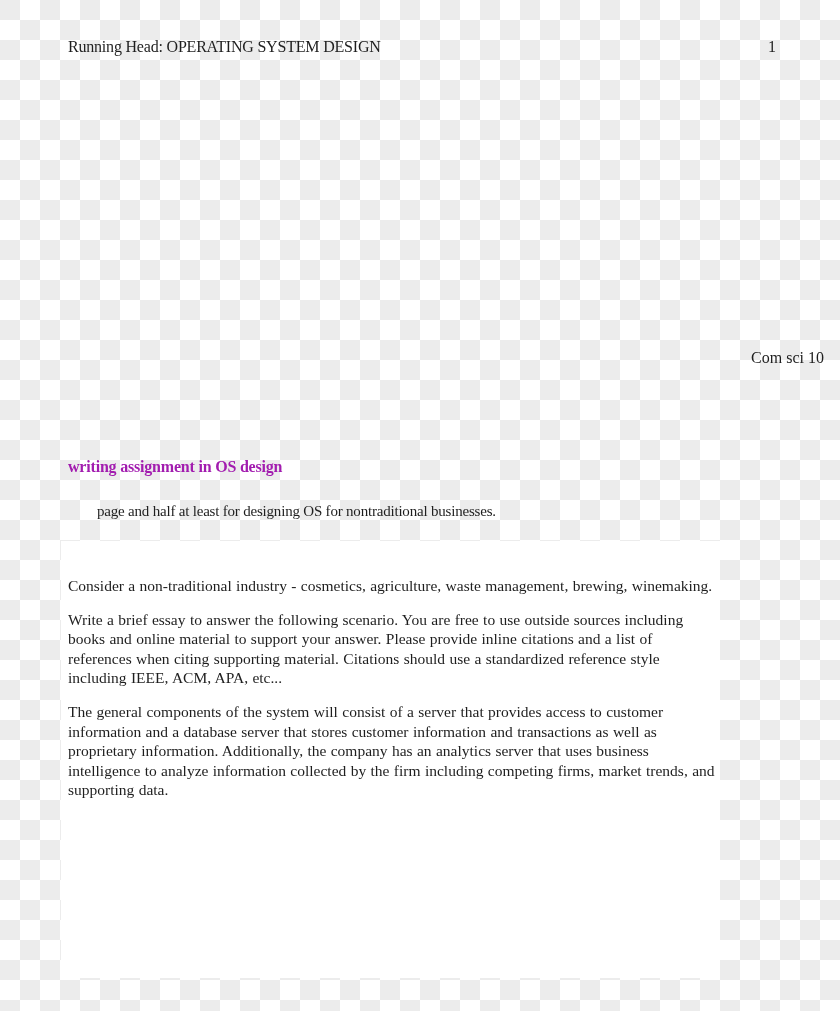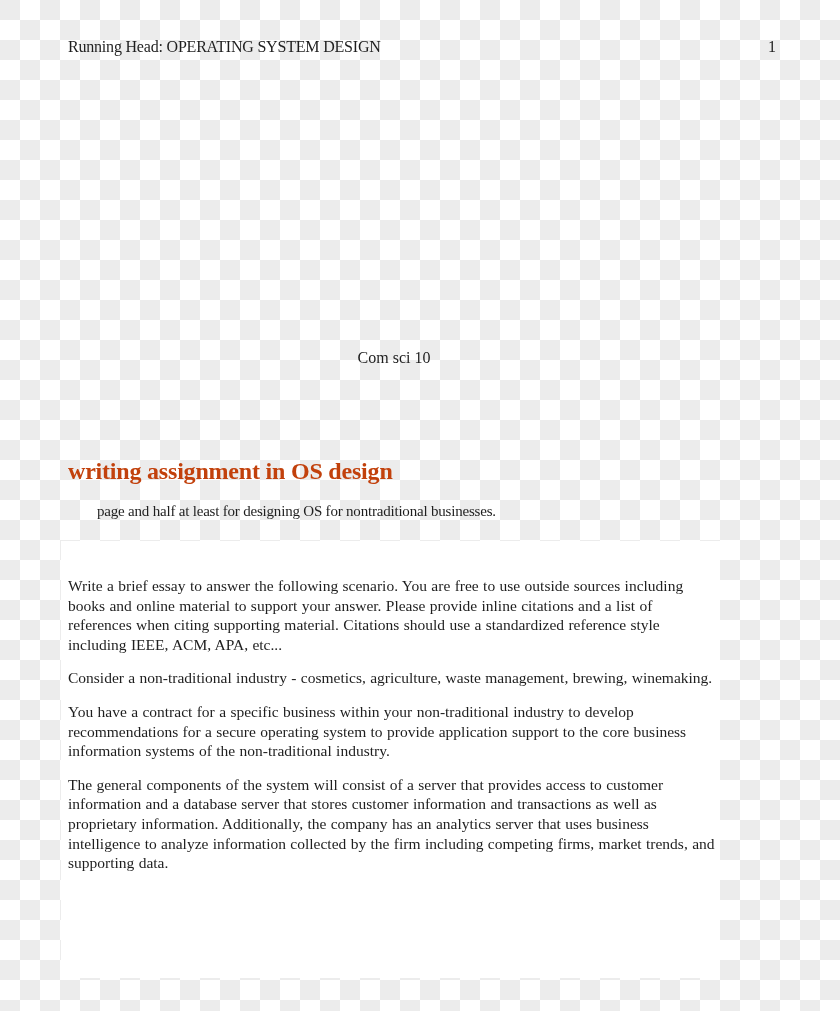--- a/index.html
+++ b/index.html
@@ -45,32 +45,33 @@
       position: absolute;
       left: 768px;
       top: 38px;
       font-size: 16px;
       z-index: 2;
     }
     .course {
       position: absolute;
       left: 0;
       width: 788px;
-      text-align: center;
+      text-align: right;
       top: 349px;
       font-size: 16px;
       z-index: 2;
+      padding-left: 36px;
     }
     .heading {
       position: absolute;
       left: 68px;
       top: 458px;
-      font-size: 24px;
+      font-size: 16px;
       font-weight: bold;
-      color: #c2410c;
+      color: #a21caf;
       letter-spacing: -0.2px;
       z-index: 2;
     }
     .subtitle {
       position: absolute;
       left: 68px;
       top: 503px;
       font-size: 15px;
       letter-spacing: -0.2px;
       z-index: 2;
@@ -107,17 +108,16 @@
 <div class="running-head">Running Head: OPERATING SYSTEM DESIGN</div>
 <div class="page-number">1</div>
 
 <div class="course">Com sci 10</div>
 
 <div class="heading">writing assignment in OS design</div>
 <div class="subtitle">page and half at least for designing OS for nontraditional businesses.</div>
 
 <div class="prompt-box"></div>
 <div class="prompt-text">
+  <p>Consider a non-traditional industry - cosmetics, agriculture, waste management, brewing, winemaking.</p>
   <p>Write a brief essay to answer the following scenario.  You are free to use outside sources including books and online material to support your answer.  Please provide inline citations and a list of references when citing supporting material.  Citations should use a standardized reference style including IEEE, ACM, APA, etc...</p>
-  <p>Consider a non-traditional industry - cosmetics, agriculture, waste management, brewing, winemaking.</p>
-  <p>You have a contract for a specific business within your non-traditional industry to develop recommendations for a secure operating system to provide application support to the core business information systems of the non-traditional industry.</p>
   <p>The general components of the system will consist of a server that provides access to customer information and a database server that stores customer information and transactions as well as proprietary information.  Additionally, the company has an analytics server that uses business intelligence to analyze information collected by the firm including competing firms, market trends, and supporting data.</p>
 </div>
 
 </body></html>

